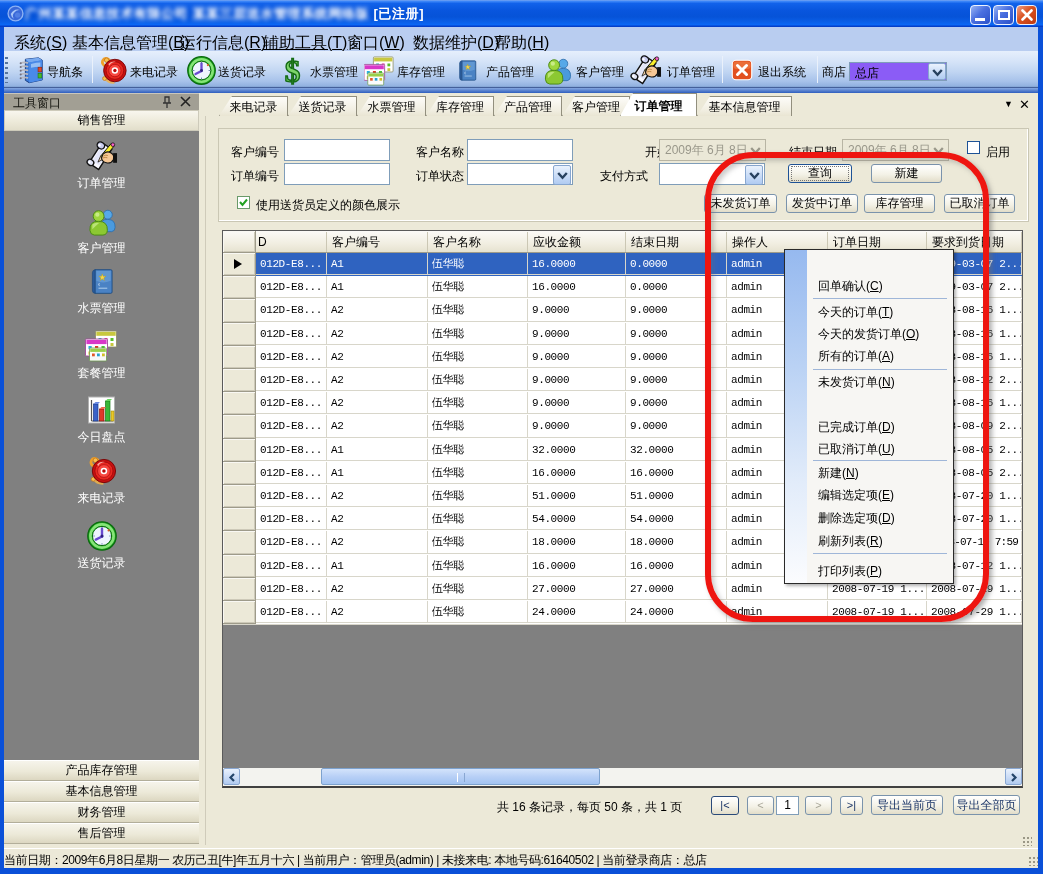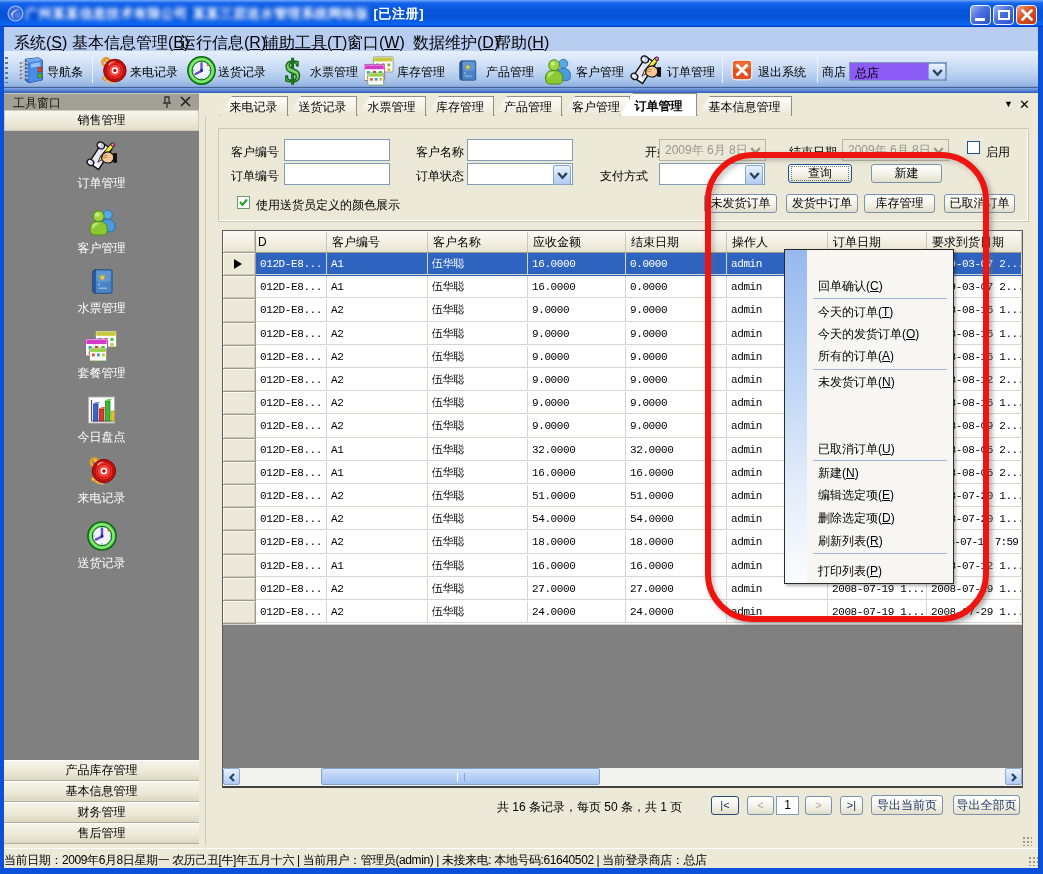--- a/index.html
+++ b/index.html
@@ -539,20 +539,21 @@
 
 <div id="ctxmenu">
   <div id="ctxstrip"></div>
   <div class="mi" style="top:25px;">回单确认(<u>C</u>)</div>
   <div class="msep" style="top:48px;"></div>
   <div class="mi" style="top:51px;">今天的订单(<u>T</u>)</div>
   <div class="mi" style="top:73px;">今天的发货订单(<u>O</u>)</div>
   <div class="mi" style="top:95px;">所有的订单(<u>A</u>)</div>
   <div class="msep" style="top:119px;"></div>
   <div class="mi" style="top:121px;">未发货订单(<u>N</u>)</div>
+  <div class="mi" style="top:166px;">已完成订单(<u>D</u>)</div>
   <div class="mi" style="top:188px;">已取消订单(<u>U</u>)</div>
   <div class="msep" style="top:210px;"></div>
   <div class="mi" style="top:212px;">新建(<u>N</u>)</div>
   <div class="mi" style="top:234px;">编辑选定项(<u>E</u>)</div>
   <div class="mi" style="top:257px;">删除选定项(<u>D</u>)</div>
   <div class="mi" style="top:280px;">刷新列表(<u>R</u>)</div>
   <div class="msep" style="top:303px;"></div>
   <div class="mi" style="top:310px;">打印列表(<u>P</u>)</div>
 </div>
 

